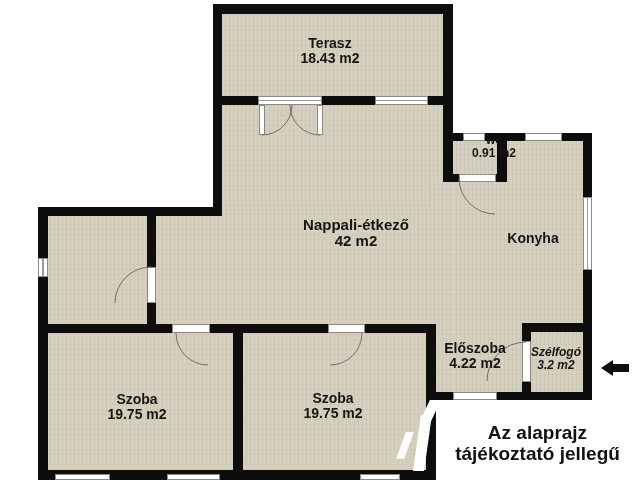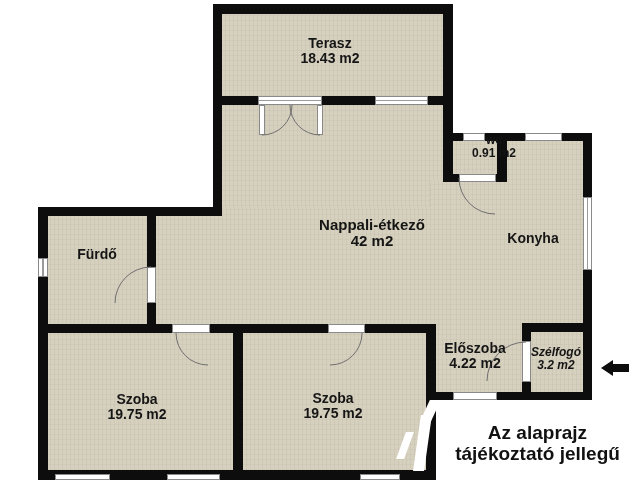--- a/index.html
+++ b/index.html
@@ -93,33 +93,32 @@
     <path d="M 151 267 A 36 36 0 0 0 115 303"></path>
     <path d="M 176 333 A 32 32 0 0 0 208 365"></path>
     <path d="M 362 333 A 32 32 0 0 1 330 365"></path>
     <path d="M 526 342 A 39 39 0 0 0 487 381"></path>
   </svg>
 
   <div class="label fs14" style="left:270px;top:36px;width:120px;">
     <div>Terasz</div>
     <div>18.43 m2</div>
   </div>
-  <div class="label fs15" style="left:302px;top:217px;width:140px;">
+  <div class="label fs15" style="left:286px;top:217px;width:140px;">
     <div>Nappali-étkező</div>
     <div>42 m2</div>
   </div>
   <div class="label fs14" style="left:478px;top:231px;width:110px;">
     <div>Konyha</div>
   </div>
   <div class="label fs12" style="left:446px;top:134px;width:60px;margin-left:18px;">
     <div>wc</div>
     <div>0.91 m2</div>
   </div>
   <div class="label fs14" style="left:47px;top:247px;width:100px;">
-    <div>Fürdő</div>
   </div>
   <div class="label fs14" style="left:77px;top:392px;width:120px;">
     <div>Szoba</div>
     <div>19.75 m2</div>
   </div>
   <div class="label fs14" style="left:273px;top:391px;width:120px;">
     <div>Szoba</div>
     <div>19.75 m2</div>
   </div>
   <div class="label fs14" style="left:415px;top:341px;width:120px;">

